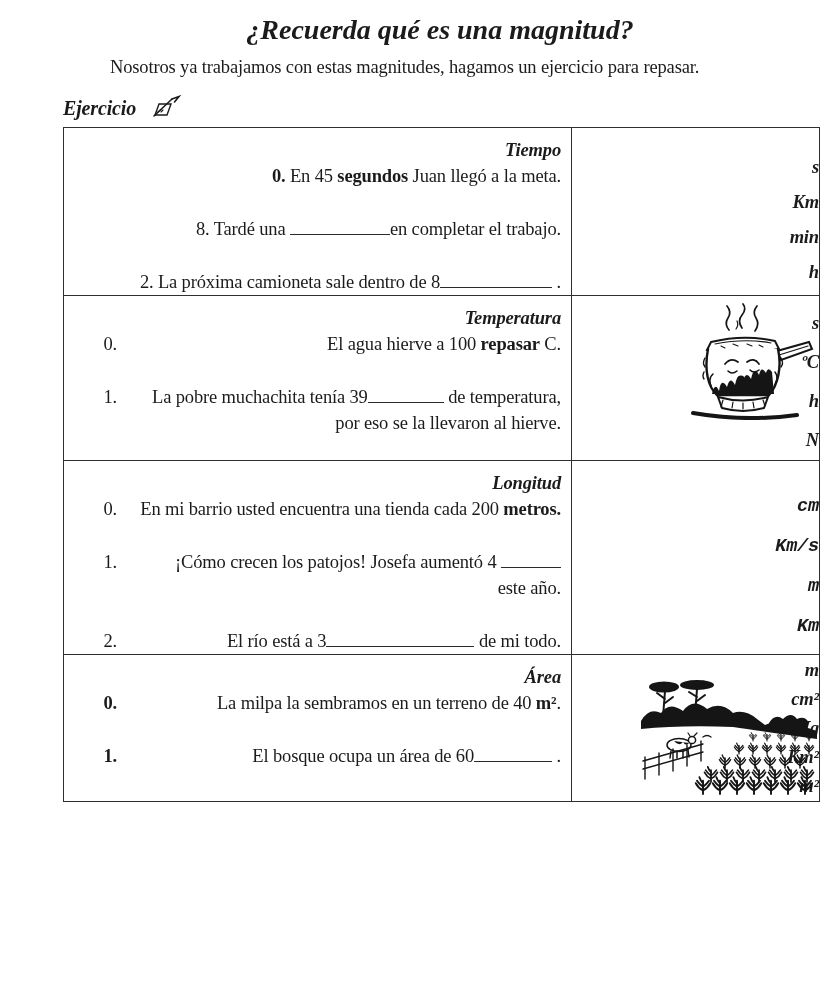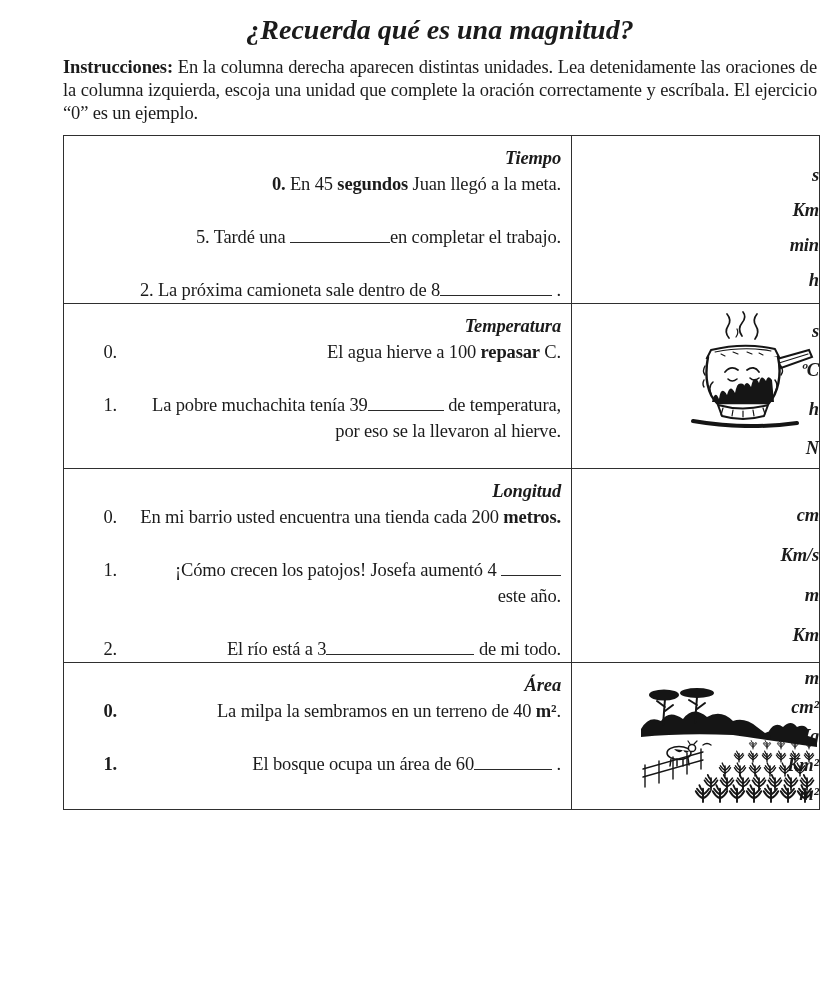--- a/index.html
+++ b/index.html
@@ -63,48 +63,56 @@
   .txt{flex:1;}
   .b{font-weight:bold;}
   .blank{
     display:inline-block;
     height:10px;
     border-bottom:1.5px solid #2a2a2a;
   }
   .units{padding-left:24px;font-weight:bold;font-style:italic;}
   tr.r0 .units{padding-top:22px;line-height:35px;}
   tr.r1 .units{padding-top:8px;line-height:39px;}
-  tr.r2 .units{padding-top:26px;line-height:40px;}
+  tr.r2 .units{padding-top:26px;line-height:40px;font-family:Liberation Mono, monospace;}
   tr.r3 .units{padding-top:1px;line-height:29px;}
   .illus{position:absolute;}
   .illus.pot{top:4px;right:4px;}
   .illus.field{top:10px;right:2px;}
   svg{display:block;}
   .pen-inline svg{display:inline-block;}
 </style>
 </head>
 <body>
 
 <main class="page">
 
   <h1 class="title">¿Recuerda qué es una magnitud?</h1>
 
-
-
-  <p class="instructions"><b>Instrucciones:</b><span> En la columna derecha aparecen distintas unidades. Lea detenidamente las oraciones de la columna izquierda, escoja una unidad que complete la oración correctamente y escríbala. El ejercicio “0” es un ejemplo.</span></p>
+  <p class="body-par">Nosotros ya trabajamos con estas magnitudes, hagamos un ejercicio para repasar.</p>
+
+  <div class="ex-heading">
+    <span>Ejercicio</span><span class="pen pen-inline"><svg width="30" height="24" viewBox="0 0 30 24" fill="none" stroke="#1b1b1b" stroke-width="1.6" stroke-linecap="round">
+        <path d="M3,20 L15,20 L19,9 L7,9 Z" stroke-width="1.4"></path>
+        <path d="M2,21 L20,4"></path>
+        <path d="M20,4 L27,1.5 L22.5,7"></path>
+        <path d="M5.5,17.5 L9,14.5 M9,17 L11,15" stroke-width="1.1"></path>
+      </svg></span>
+  </div>
+
 
   <table class="ex-table">
     <tbody>
         <tr class="r0">
       <td class="cl">
             <div class="cl-inner">
         <div class="cat">Tiempo</div>
         <div>
                 <div class="item no-gap"><span class="b">0.</span><span> En 45 </span><span class="b">segundos</span><span> Juan llegó a la meta.</span></div>
-                <div class="item"><span>5. Tardé una </span><span class="blank" style="width: 100px;"></span><span>en completar el  trabajo.</span></div>
+                <div class="item"><span>8. Tardé una </span><span class="blank" style="width: 100px;"></span><span>en completar el  trabajo.</span></div>
                 <div class="item"><span>2. La próxima camioneta sale dentro de 8</span><span class="blank" style="width: 112px;"></span><span> .</span></div>
               </div>
       </div>
           </td>
       <td class="cr">
         <div class="units">
               <div class="unit">s</div>
               <div class="unit">Km</div>
               <div class="unit">min</div>
               <div class="unit">h</div>

